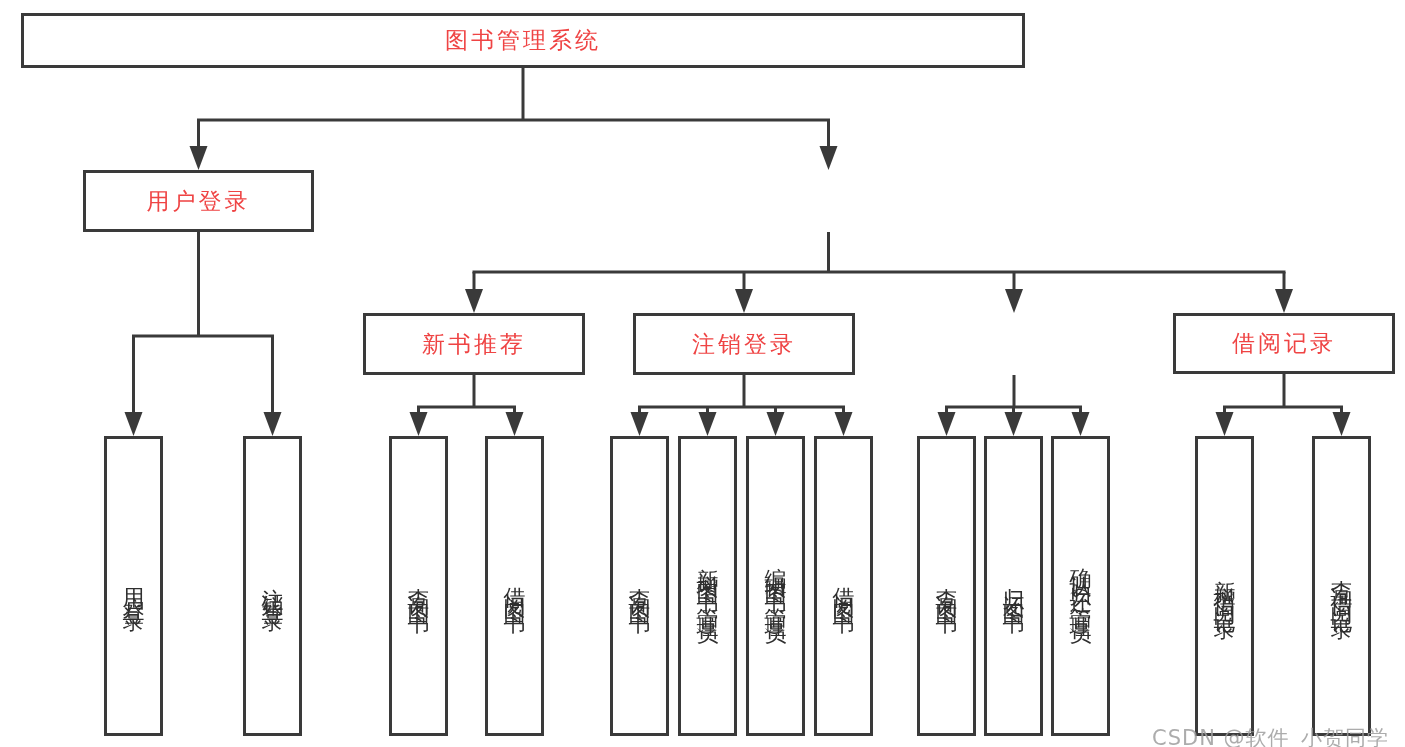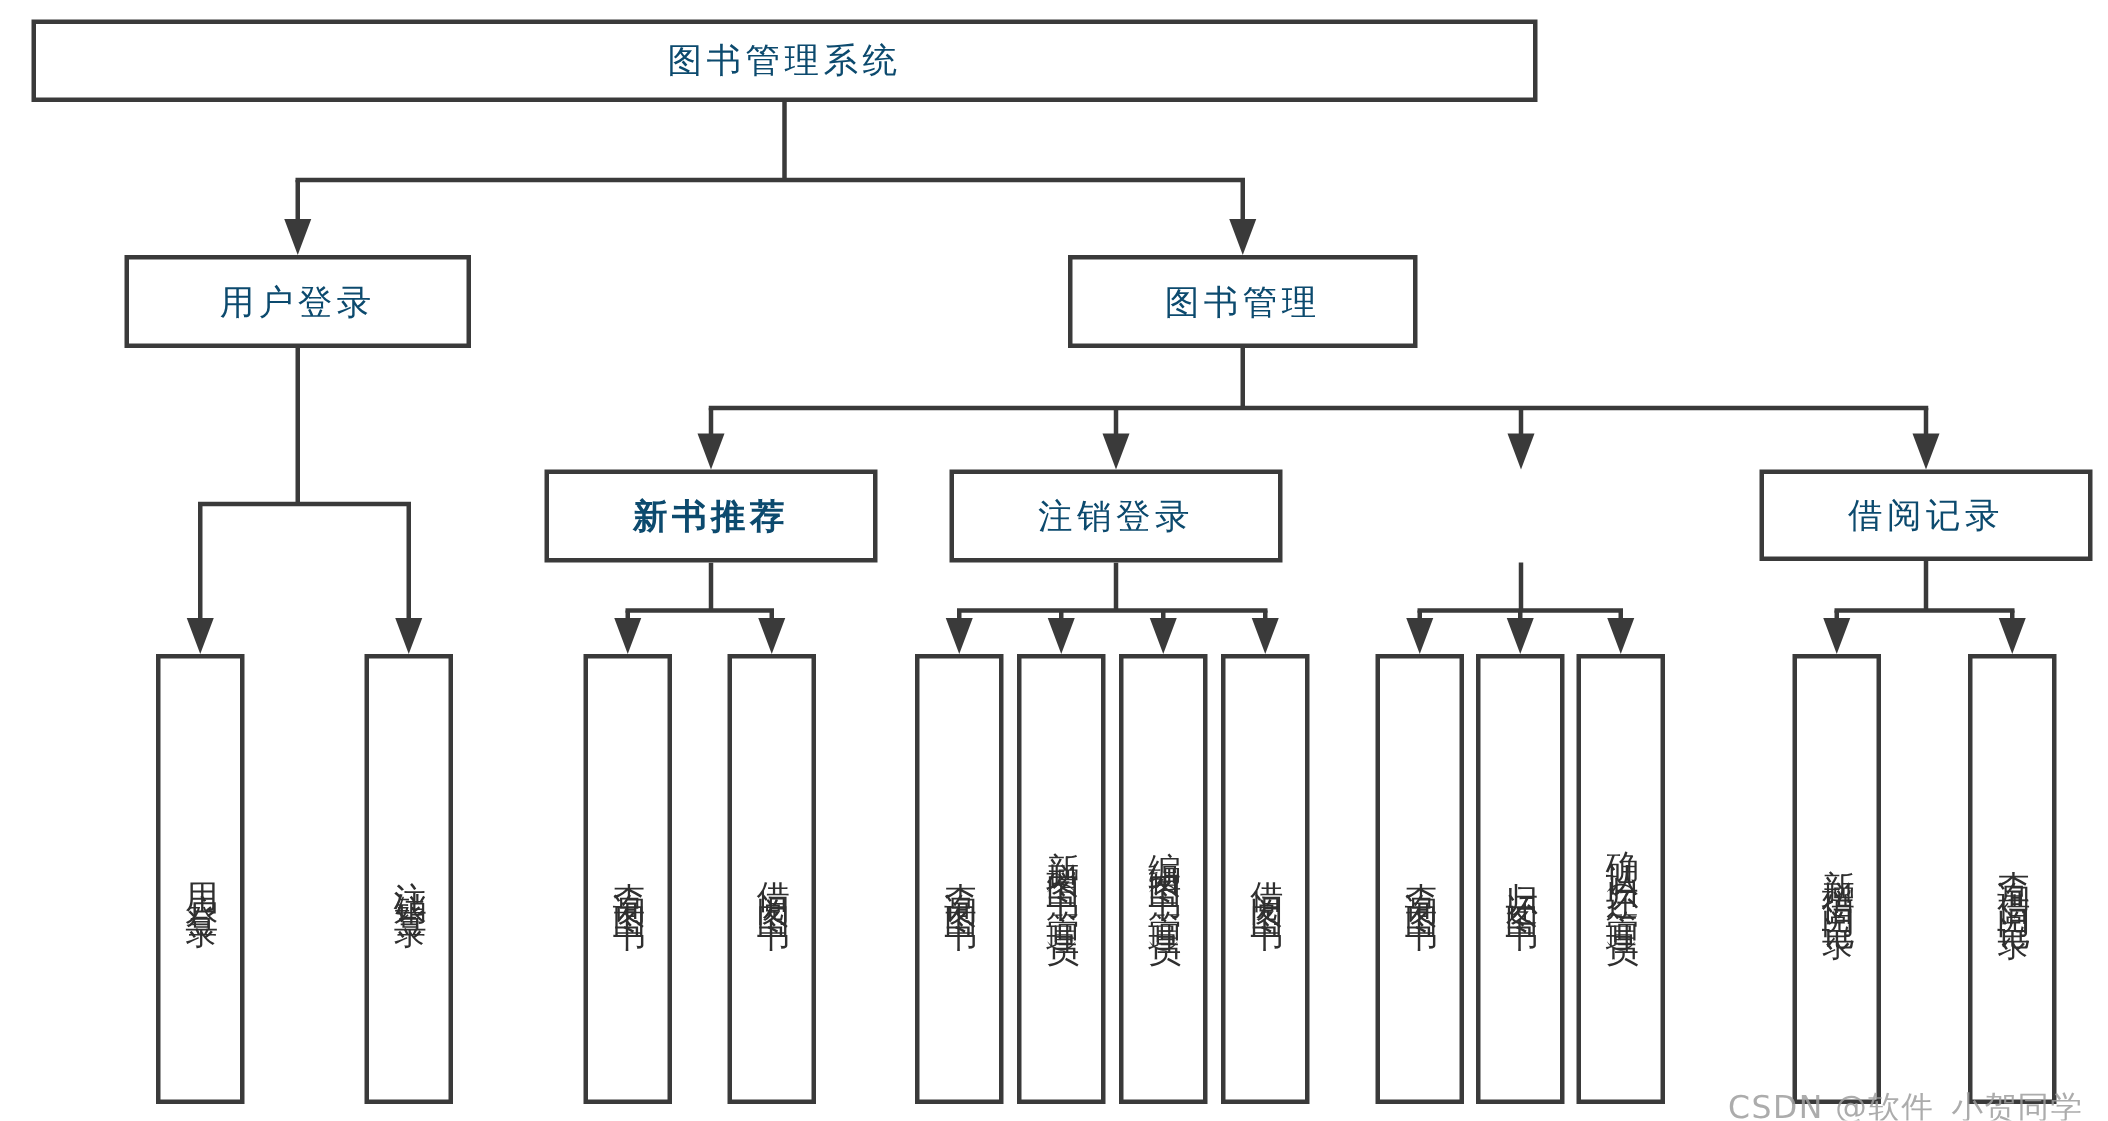--- a/index.html
+++ b/index.html
@@ -34,21 +34,21 @@
   .hbox {
     position: absolute;
     box-sizing: border-box;
     border: 3px solid #3a3a3a;
     background: #ffffff;
     display: flex;
     align-items: center;
     justify-content: center;
     font-size: 23px;
     letter-spacing: 3px;
-    color: #0c4a6e;
+    color: #ef4444;
     white-space: nowrap;
   }
   .vbox {
     position: absolute;
     box-sizing: border-box;
     border: 3px solid #3a3a3a;
     background: #ffffff;
     width: 59px;
     height: 300px;
     top: 436px;
@@ -152,23 +152,22 @@
       <line x1="1224.5" y1="407" x2="1224.5" y2="416"></line>
       <polygon points="1215.5,412 1233.5,412 1224.5,436"></polygon>
       <line x1="1341.5" y1="407" x2="1341.5" y2="416"></line>
       <polygon points="1332.5,412 1350.5,412 1341.5,436"></polygon>
     </g>
   </svg>
 
   <div class="hbox" style="left:21px; top:13px; width:1004px; height:55px;">图书管理系统</div>
 
   <div class="hbox" style="left:83px; top:170px; width:231px; height:62px;">用户登录</div>
-  <div class="hbox" style="left:712px; top:170px; width:233px; height:62px;">图书管理</div>
 
-  <div class="hbox" style="left:363px; top:313px; width:222px; height:62px;font-weight:bold;">新书推荐</div>
+  <div class="hbox" style="left:363px; top:313px; width:222px; height:62px;">新书推荐</div>
   <div class="hbox" style="left:633px; top:313px; width:222px; height:62px;">注销登录</div>
   <div class="hbox" style="left:1173px; top:313px; width:222px; height:61px;">借阅记录</div>
 
   <div class="vbox" style="left:104px;">用户登录</div>
   <div class="vbox" style="left:243px;">注销登录</div>
 
   <div class="vbox" style="left:389px;">查询图书</div>
   <div class="vbox" style="left:485px;">借阅图书</div>
 
   <div class="vbox" style="left:610px;">查询图书</div>

